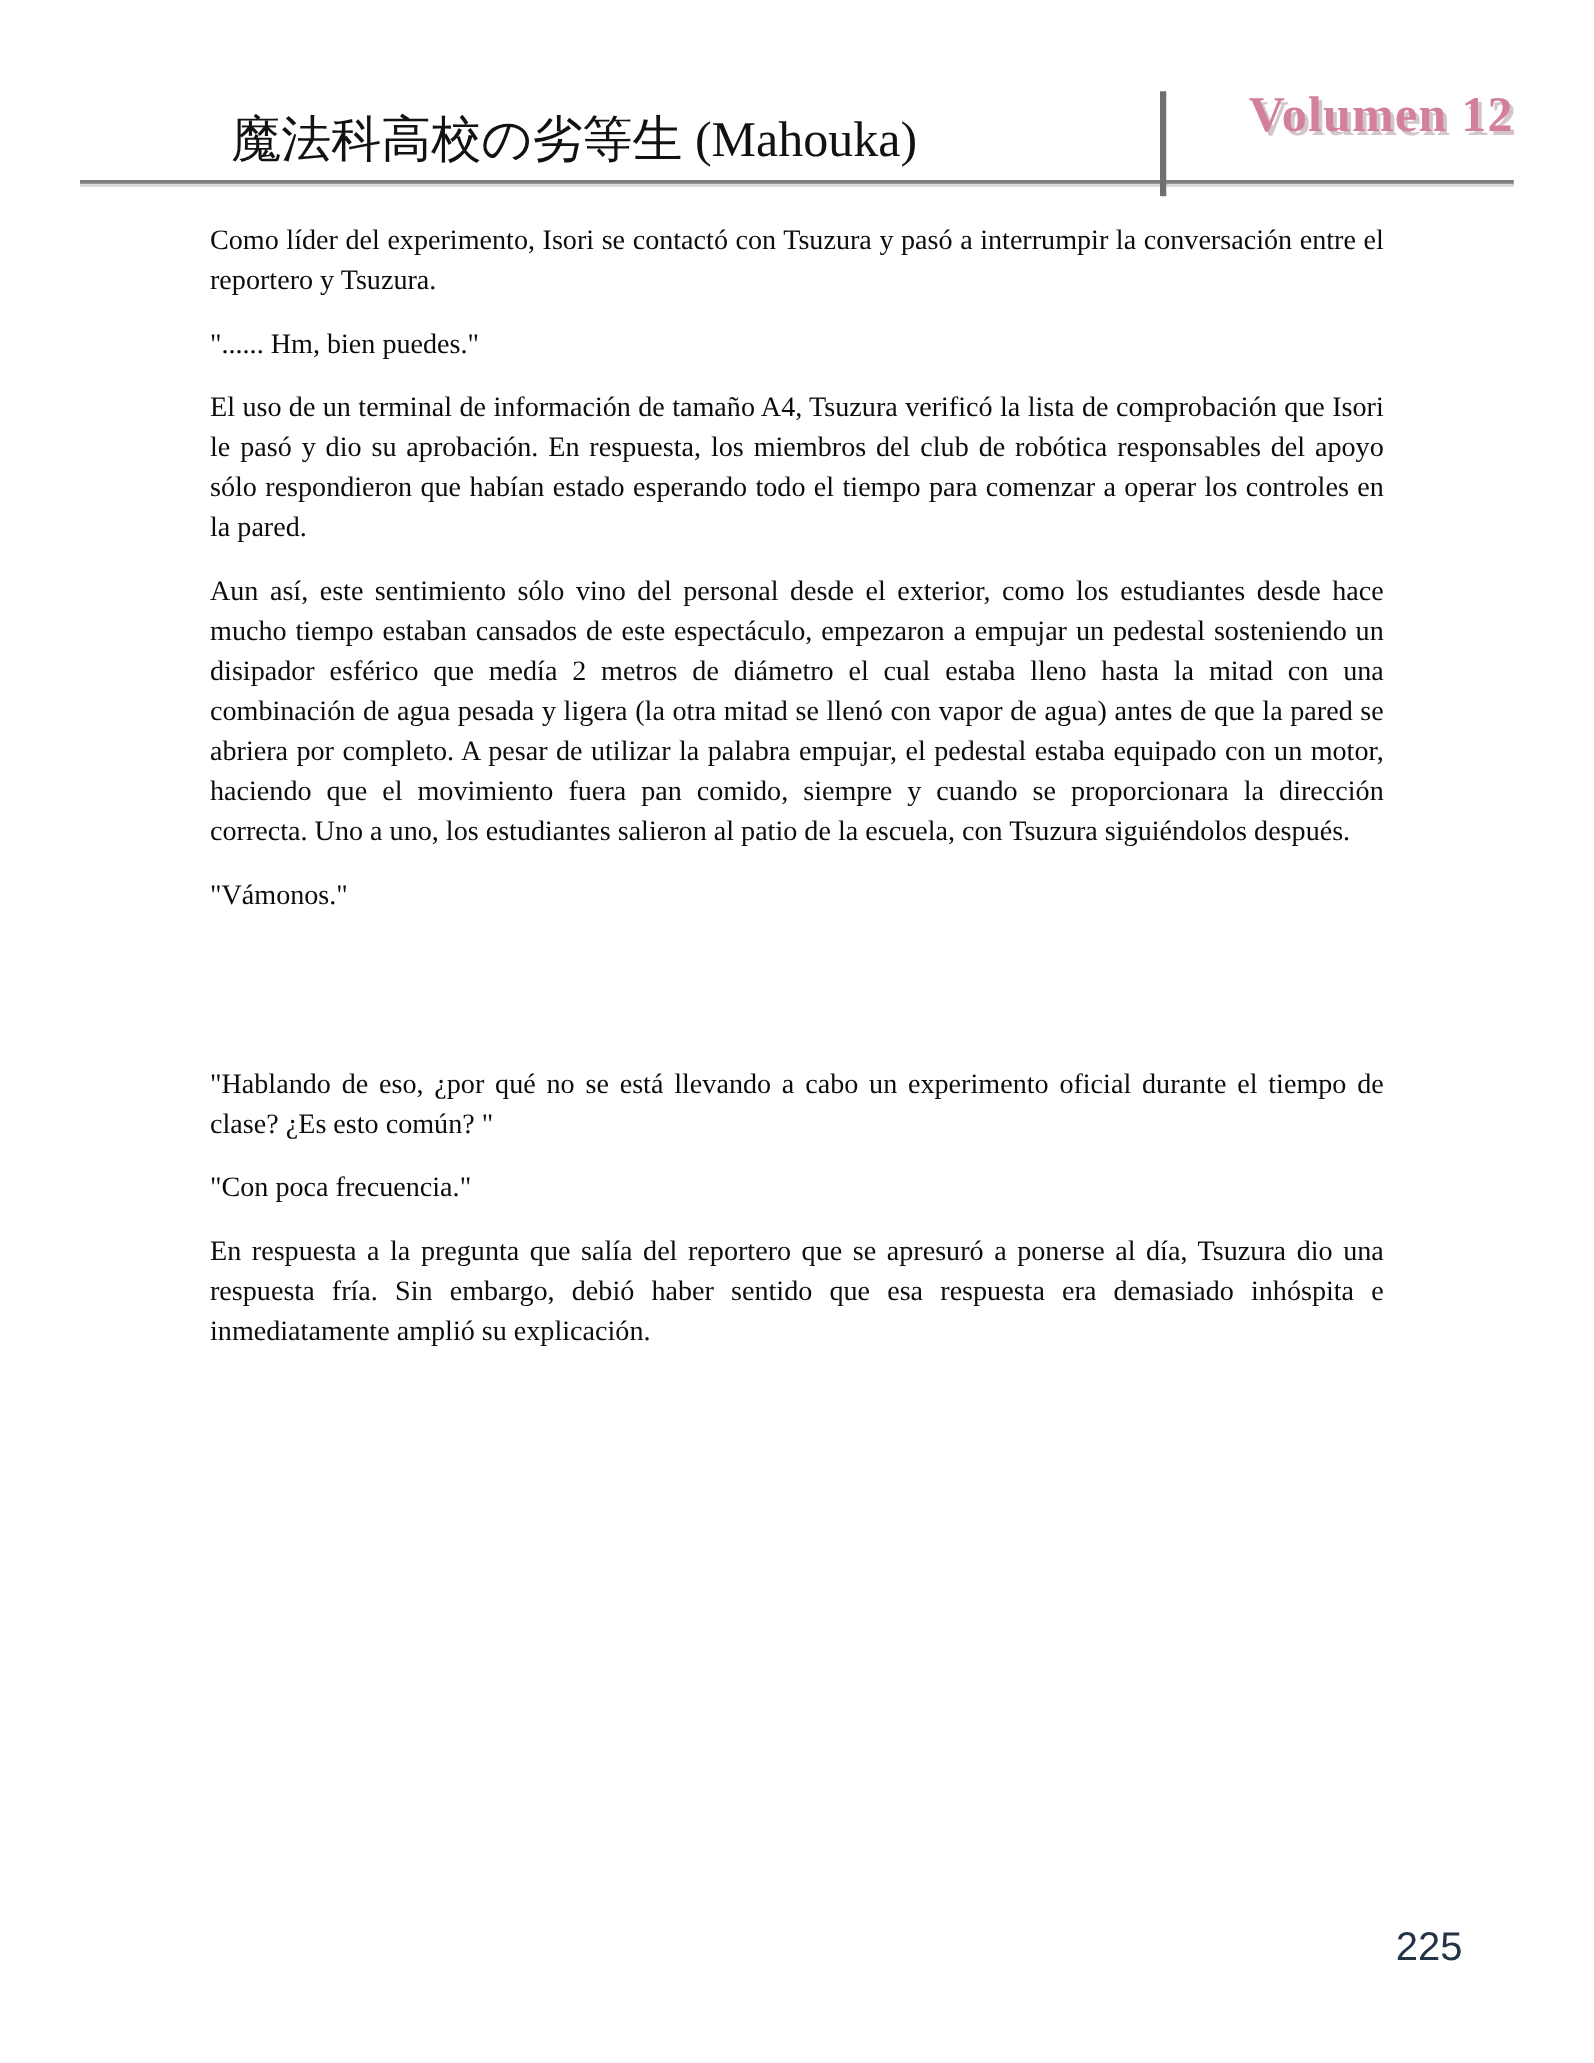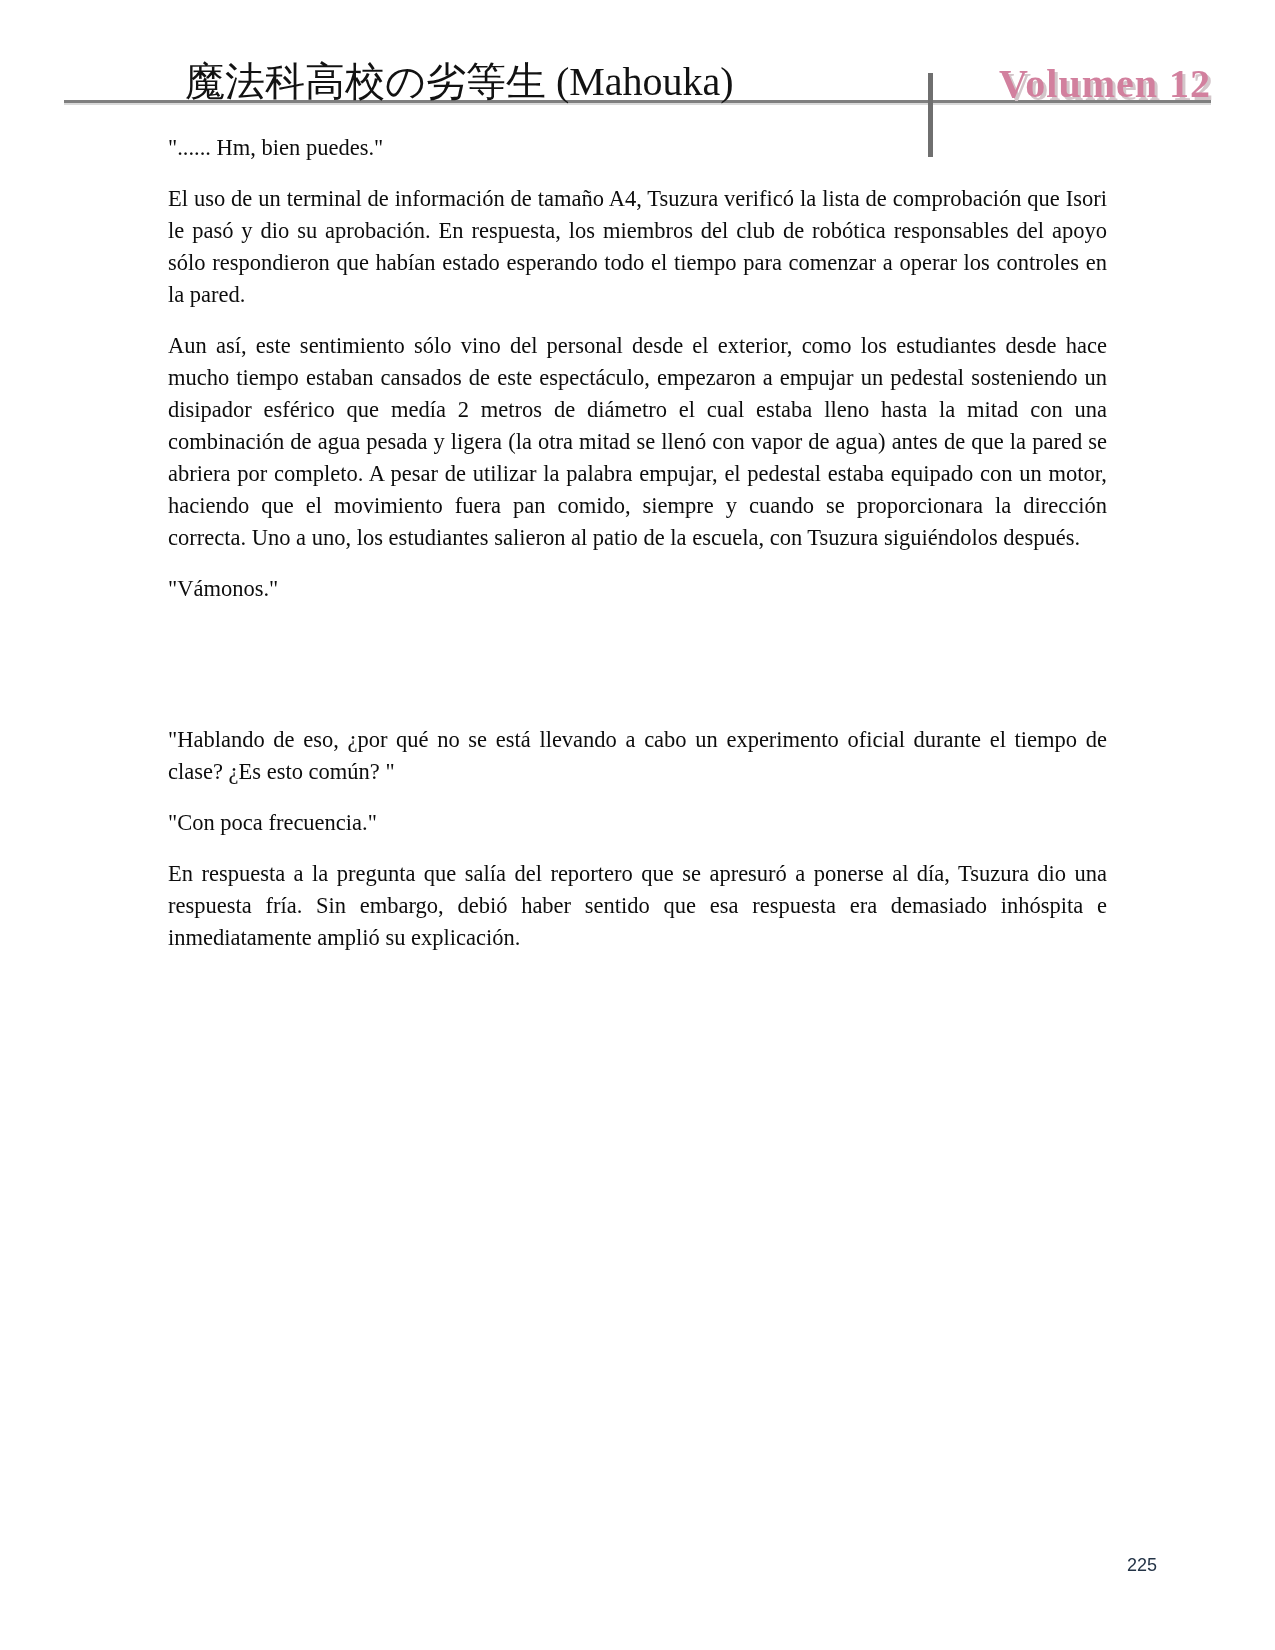--- a/index.html
+++ b/index.html
@@ -14,22 +14,23 @@
     height: 1650px;
     margin: 0 auto;
     background: #ffffff;
     overflow: hidden;
   }
 
   
   .header { position: relative; }
   .title-row {
     display: flex;
+    align-items: flex-end;
     padding: 60px 64px 0 185px;
-    height: 100px;
+    height: 144px;
     gap: 48px;
   }
   .book-title {
     font-family: "Liberation Serif", "DejaVu Serif", serif;
     font-size: 40px;
     font-weight: 400;
     color: #121212;
     line-height: 1.1;
     padding-bottom: 10px;
     flex: 0 0 auto;
@@ -70,43 +71,44 @@
     line-height: 32px;
     text-align: justify;
     margin-bottom: 19px;
     color: #0d0d0d;
   }
   .scene-break { height: 100px; }
 
   
   .page-number {
     position: absolute;
-    right: 118px;
+    right: 105px;
     bottom: 74px;
     font-family: "Liberation Sans", "DejaVu Sans", sans-serif;
-    font-size: 18px;
+    font-size: 32px;
     color: #243447;
   }
 </style>
 </head>
 <body>
 
 <div class="page">
 
   <header class="header">
     <div class="title-row">
       <h1 class="book-title">魔法科高校の劣等生 (Mahouka)</h1>
       <div class="header-spacer"></div>
       <div class="header-divider"></div>
       <div class="volume-label">Volumen 12</div>
     </div>
     <div class="header-rule"></div>
   </header>
 
   <main class="body-text">
+    <p>Como líder del experimento, Isori se contactó con Tsuzura y pasó a interrumpir la conversación entre el reportero y Tsuzura.</p>
     <p>"...... Hm, bien puedes."</p>
     <p>El uso de un terminal de información de tamaño A4, Tsuzura verificó la lista de comprobación que Isori le pasó y dio su aprobación. En respuesta, los miembros del club de robótica responsables del apoyo sólo respondieron que habían estado esperando todo el tiempo para comenzar a operar los controles en la pared.</p>
     <p>Aun así, este sentimiento sólo vino del personal desde el exterior, como los estudiantes desde hace mucho tiempo estaban cansados de este espectáculo, empezaron a empujar un pedestal sosteniendo un disipador esférico que medía 2 metros de diámetro el cual estaba lleno hasta la mitad con una combinación de agua pesada y ligera (la otra mitad se llenó con vapor de agua) antes de que la pared se abriera por completo. A pesar de utilizar la palabra empujar, el pedestal estaba equipado con un motor, haciendo que el movimiento fuera pan comido, siempre y cuando se proporcionara la dirección correcta. Uno a uno, los estudiantes salieron al patio de la escuela, con Tsuzura siguiéndolos después.</p>
     <p>"Vámonos."</p>
     <div class="scene-break"></div>
     <p>"Hablando de eso, ¿por qué no se está llevando a cabo un experimento oficial durante el tiempo de clase? ¿Es esto común? "</p>
     <p>"Con poca frecuencia."</p>
     <p>En respuesta a la pregunta que salía del reportero que se apresuró a ponerse al día, Tsuzura dio una respuesta fría. Sin embargo, debió haber sentido que esa respuesta era demasiado inhóspita e inmediatamente amplió su explicación.</p>
   </main>
 

